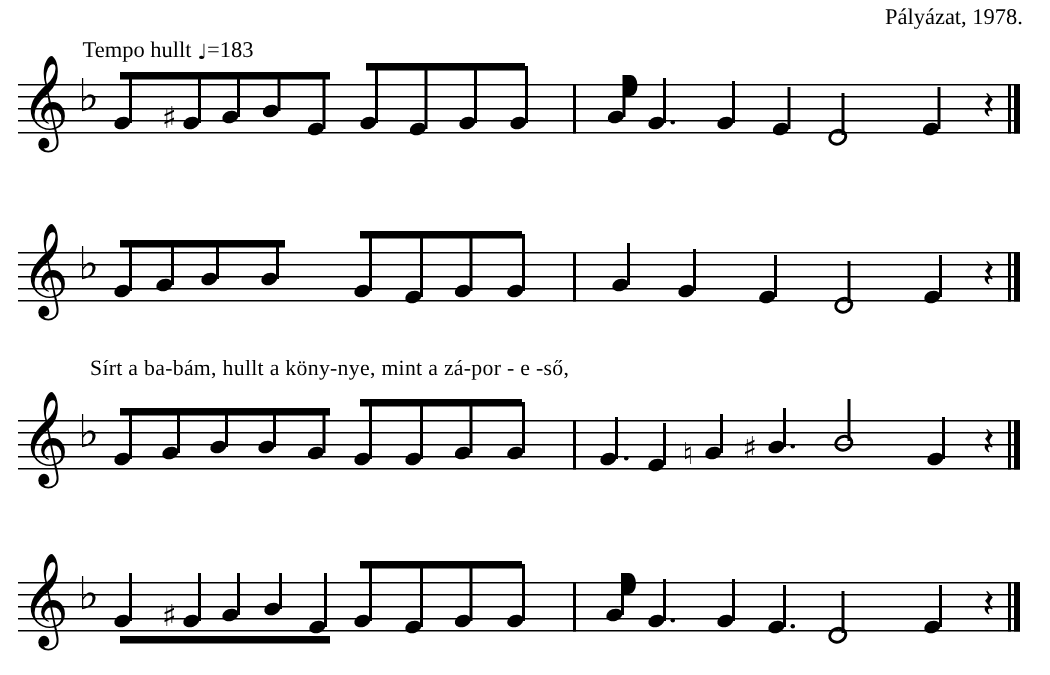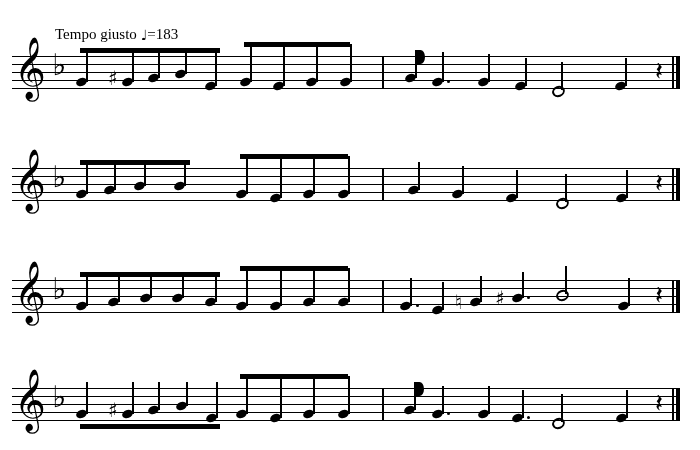--- a/index.html
+++ b/index.html
@@ -164,23 +164,24 @@
     font-family: "Liberation Serif", serif;
     white-space: nowrap;
     letter-spacing: 0.2px;
   }
 </style>
 </head>
 <body>
 
 <div class="sheet">
 
+  <div class="hdr-right">Pályázat, 1978.</div>
 
   <div class="tempo">
-    <span>Tempo giusto</span>
+    <span>Tempo hullt</span>
     <span class="qnote">♩</span><span>=183</span>
   </div>
 
   <div class="system" style="top:56px;">
     <div class="staff">
       <div class="line l0"></div>
         <div class="line l1"></div>
         <div class="line l2"></div>
         <div class="line l3"></div>
         <div class="line l4"></div>
@@ -278,20 +279,21 @@
     <div class="nh open" style="left:556px; top:30px;"></div>
     <div class="stem" style="left:565px; top:6px; height:28px;"></div>
     <div class="nh" style="left:616px; top:26px;"></div>
     <div class="stem" style="left:626px; top:2px; height:28px;"></div>
 
     <div class="rest" style="left:655px; top:2px;">𝄽</div>
 
     <div class="endbar-thin" style="left:672px;"></div>
     <div class="endbar-thick" style="left:676px;"></div>
 
+    <div class="lyric" style="left:60px; top:70px;">Sírt  a   ba-bám, hullt a köny-nye, mint a  zá-por - e -ső,</div>
   </div>
 
   <div class="system" style="top:280px;">
     <div class="staff">
       <div class="line l0"></div>
         <div class="line l1"></div>
         <div class="line l2"></div>
         <div class="line l3"></div>
         <div class="line l4"></div>
     </div>

